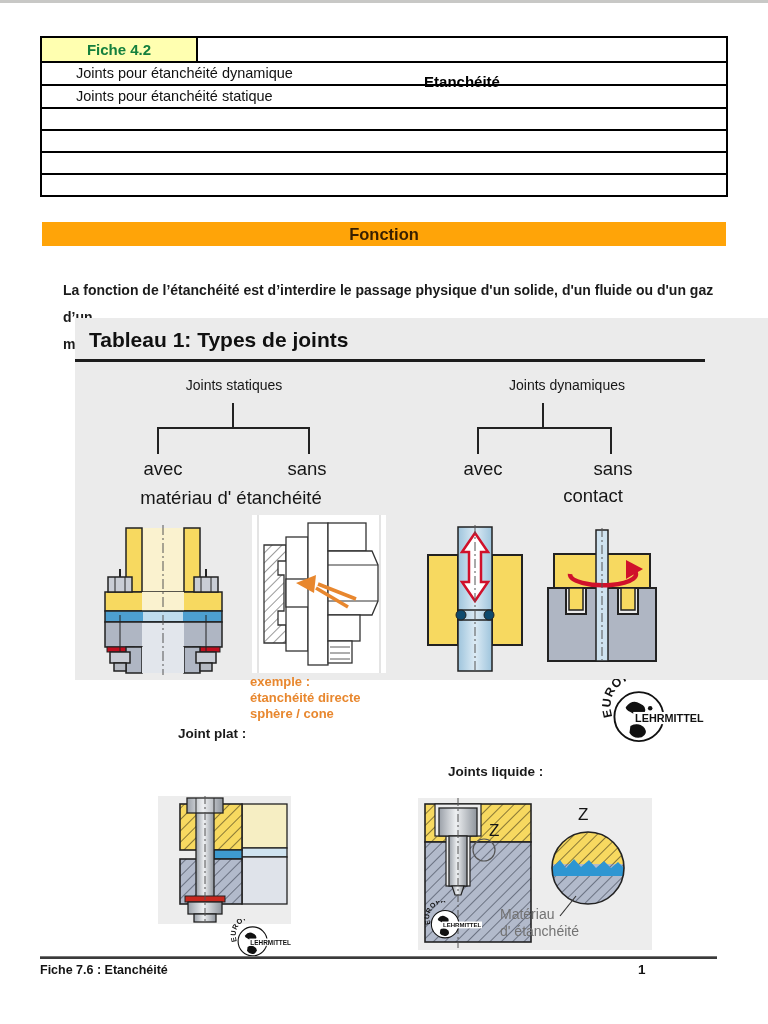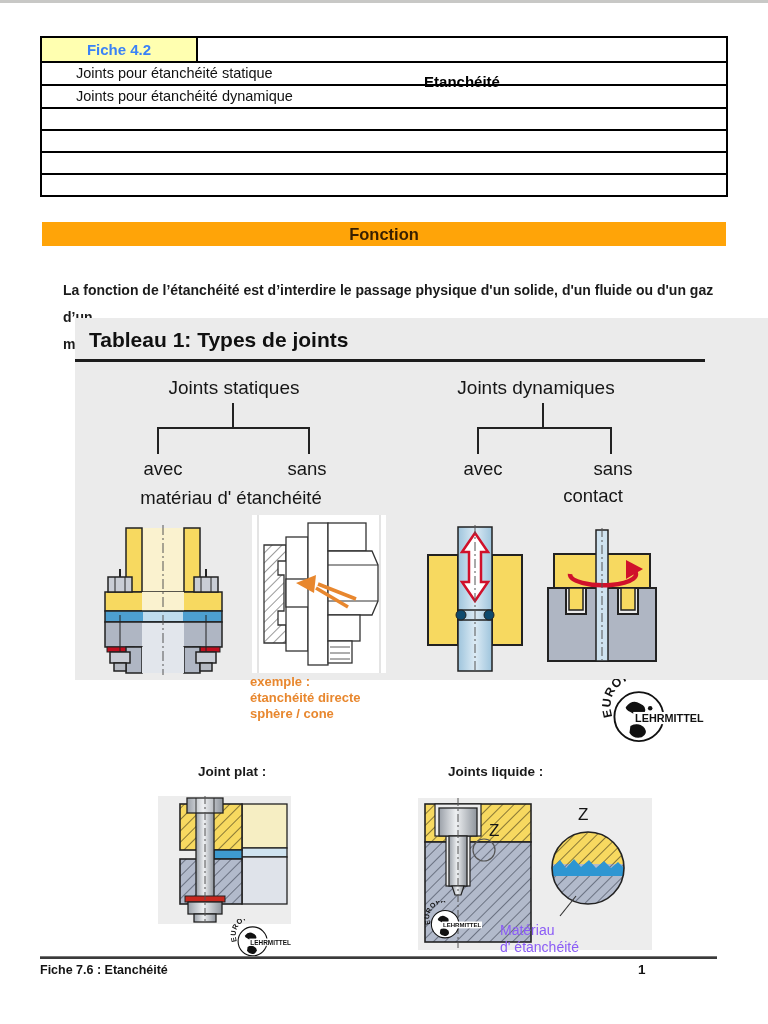--- a/index.html
+++ b/index.html
@@ -4,61 +4,61 @@
 <style>
   html,body { margin:0; padding:0; }
   body { width:768px; height:1024px; background:#f6f6f4; font-family:"Liberation Sans","DejaVu Sans",sans-serif; }
   .page { position:relative; width:768px; height:1024px; background:#ffffff; overflow:hidden; border-top:3px solid #c8c8c6; }
   .abs { position:absolute; }
   .ctr { transform:translateX(-50%); white-space:nowrap; }
 
   
   .htable { position:absolute; left:40px; top:33px; width:684px; border:2px solid #000; background:#fff; }
   .hrow0 { display:flex; height:23px; border-bottom:2px solid #000; }
-  .cell-fiche { width:154px; background:#FFFFB0; border-right:2px solid #000; text-align:center; font-weight:bold; font-size:15px; line-height:23px; color:#3b82f6; }
+  .cell-fiche { width:154px; background:#FFFFB0; border-right:2px solid #000; text-align:center; font-weight:bold; font-size:15px; line-height:23px; color:#15803d; }
   .cell-title { flex:1; background:#FFA408; text-align:center; font-weight:bold; font-size:15px; line-height:23px; color:#000;margin-top:32px; }
   .hrow { height:20px; border-bottom:2px solid #000; padding-left:34px; font-size:14.5px; line-height:20px; color:#111; }
   .hrow:last-child { border-bottom:none; }
 
   .banner { position:absolute; left:42px; top:219px; width:684px; height:24px; background:#FFA408; text-align:center; font-weight:bold; font-size:16.5px; line-height:24px; color:#381f00; }
 
   .intro { position:absolute; left:63px; top:274px; width:660px; font-size:14px; font-weight:bold; color:#1b1b1b; line-height:27px; }
 
   
   .figure { position:absolute; left:75px; top:315px; width:706px; height:362px; background:#EBEBEB; }
   .fig-title { position:absolute; left:14px; top:10px; font-size:21px; font-weight:bold; color:#101010; }
   .fig-rule { position:absolute; left:0; top:41px; width:630px; height:3px; background:#1c1c1c; }
-  .tree-txt { position:absolute; font-size:19px; color:#161616; font-weight:400; }
+  .tree-txt { position:absolute; font-size:14px; color:#161616; font-weight:400; }
   .tree-sub { position:absolute; font-size:18.5px; color:#161616; font-weight:400; }
   .tline { position:absolute; background:#222; }
   .whitebox { position:absolute; background:#ffffff; }
   .note { position:absolute; left:250px; top:671px; font-size:13px; font-weight:bold; color:#E8872E; line-height:16px; }
 
   .joint-label { position:absolute; font-size:13.5px; font-weight:bold; color:#1a1a1a; }
   .draw-box { position:absolute; background:#EDEDED; }
   .zlab { position:absolute; font-size:17px; font-weight:500; color:#161616; }
-  .mater { position:absolute; left:500px; top:903px; font-size:14px; color:#8b5cf6; line-height:17px;margin-top:16px; }
+  .mater { position:absolute; left:500px; top:903px; font-size:14px; color:#737373; line-height:17px; }
 
   .foot-rule { position:absolute; left:40px; top:953px; width:677px; height:2px; background:#3a3a3a; border-top:1px solid #777; }
   .foot-left { position:absolute; left:40px; top:960px; font-size:12.5px; font-weight:bold; color:#141414; }
   .foot-page { position:absolute; left:638px; top:959px; font-size:13.5px; font-weight:bold; color:#141414; }
   svg { display:block; }
 </style>
 </head>
 <body>
 
 <div class="page">
 
   <div class="htable">
     <div class="hrow0">
       <div class="cell-fiche">Fiche 4.2</div>
       <div class="cell-title">Etanchéité</div>
     </div>
+    <div class="hrow" style="height:21px;line-height:21px;">Joints pour étanchéité dynamique</div>
     <div class="hrow" style="height:21px;line-height:21px;">Joints pour étanchéité statique</div>
-    <div class="hrow" style="height:21px;line-height:21px;">Joints pour étanchéité dynamique</div>
     <div class="hrow"></div>
     <div class="hrow"></div>
     <div class="hrow"></div>
     <div class="hrow"></div>
   </div>
 
   <div class="banner">Fonction</div>
 
   <div class="intro">
     <div>La fonction de l’étanchéité est d’interdire le passage physique d'un solide, d'un fluide ou d'un gaz d’un</div>
@@ -71,21 +71,21 @@
 
     <div class="tree-txt ctr" style="left:159px; top:59px;">Joints statiques</div>
     <div class="tline" style="left:157px; top:85px; width:2px; height:24px;"></div>
     <div class="tline" style="left:82px; top:109px; width:153px; height:2px;"></div>
     <div class="tline" style="left:82px; top:109px; width:2px; height:27px;"></div>
     <div class="tline" style="left:233px; top:109px; width:2px; height:27px;"></div>
     <div class="tree-sub ctr" style="left:88px; top:140px;">avec</div>
     <div class="tree-sub ctr" style="left:232px; top:140px;">sans</div>
     <div class="tree-sub ctr" style="left:156px; top:169px;">matériau d' étanchéité</div>
 
-    <div class="tree-txt ctr" style="left:461px; top:59px;">Joints dynamiques</div>
+    <div class="tree-txt ctr" style="left:492px; top:59px;">Joints dynamiques</div>
     <div class="tline" style="left:467px; top:85px; width:2px; height:24px;"></div>
     <div class="tline" style="left:402px; top:109px; width:135px; height:2px;"></div>
     <div class="tline" style="left:402px; top:109px; width:2px; height:27px;"></div>
     <div class="tline" style="left:535px; top:109px; width:2px; height:27px;"></div>
     <div class="tree-sub ctr" style="left:408px; top:140px;">avec</div>
     <div class="tree-sub ctr" style="left:538px; top:140px;">sans</div>
     <div class="tree-sub ctr" style="left:470px; top:167px;margin-left:48px;">contact</div>
 
     <div class="abs" style="left:20px; top:207px;">
       <svg width="137" height="150" viewBox="0 0 137 150">
@@ -199,21 +199,21 @@
       <circle cx="40" cy="40" r="26" fill="#fff" stroke="#111" stroke-width="2"></circle>
       <path d="M26,30 q7,-9 15,-4 q8,3 5,10 q-9,4 -15,-1 q-5,-2 -5,-5 Z" fill="#111"></path>
       <path d="M31,50 q8,-5 15,2 q4,6 -3,10 q-9,2 -13,-5 Z" fill="#111"></path>
       <circle cx="52" cy="31" r="2.4" fill="#111"></circle>
       <text font-size="13" font-weight="bold" fill="#111" letter-spacing="1"><textPath href="#arc1">EUROPA</textPath></text>
       <rect x="34" y="35" width="76" height="13" fill="#fff"></rect>
       <text x="36" y="46" font-size="11.5" font-weight="bold" fill="#111">LEHRMITTEL</text>
     </svg>
   </div>
 
-  <div class="joint-label" style="left:178px; top:761px;margin-left:20px;">Joint plat :</div>
+  <div class="joint-label" style="left:178px; top:723px;">Joint plat :</div>
   <div class="joint-label" style="left:448px; top:761px;">Joints liquide :</div>
 
   <div class="draw-box" style="left:158px; top:793px; width:133px; height:128px;">
     <svg width="133" height="128" viewBox="0 0 133 128">
       <defs>
         <pattern id="yh1" width="8" height="8" patternTransform="rotate(45)" patternUnits="userSpaceOnUse">
           <rect width="8" height="8" fill="#F7D960"></rect>
             <line x1="0" y1="0" x2="0" y2="8" stroke="#3c3418" stroke-width="1.2"></line>
         </pattern>
         <pattern id="gh1" width="8" height="8" patternTransform="rotate(45)" patternUnits="userSpaceOnUse">

